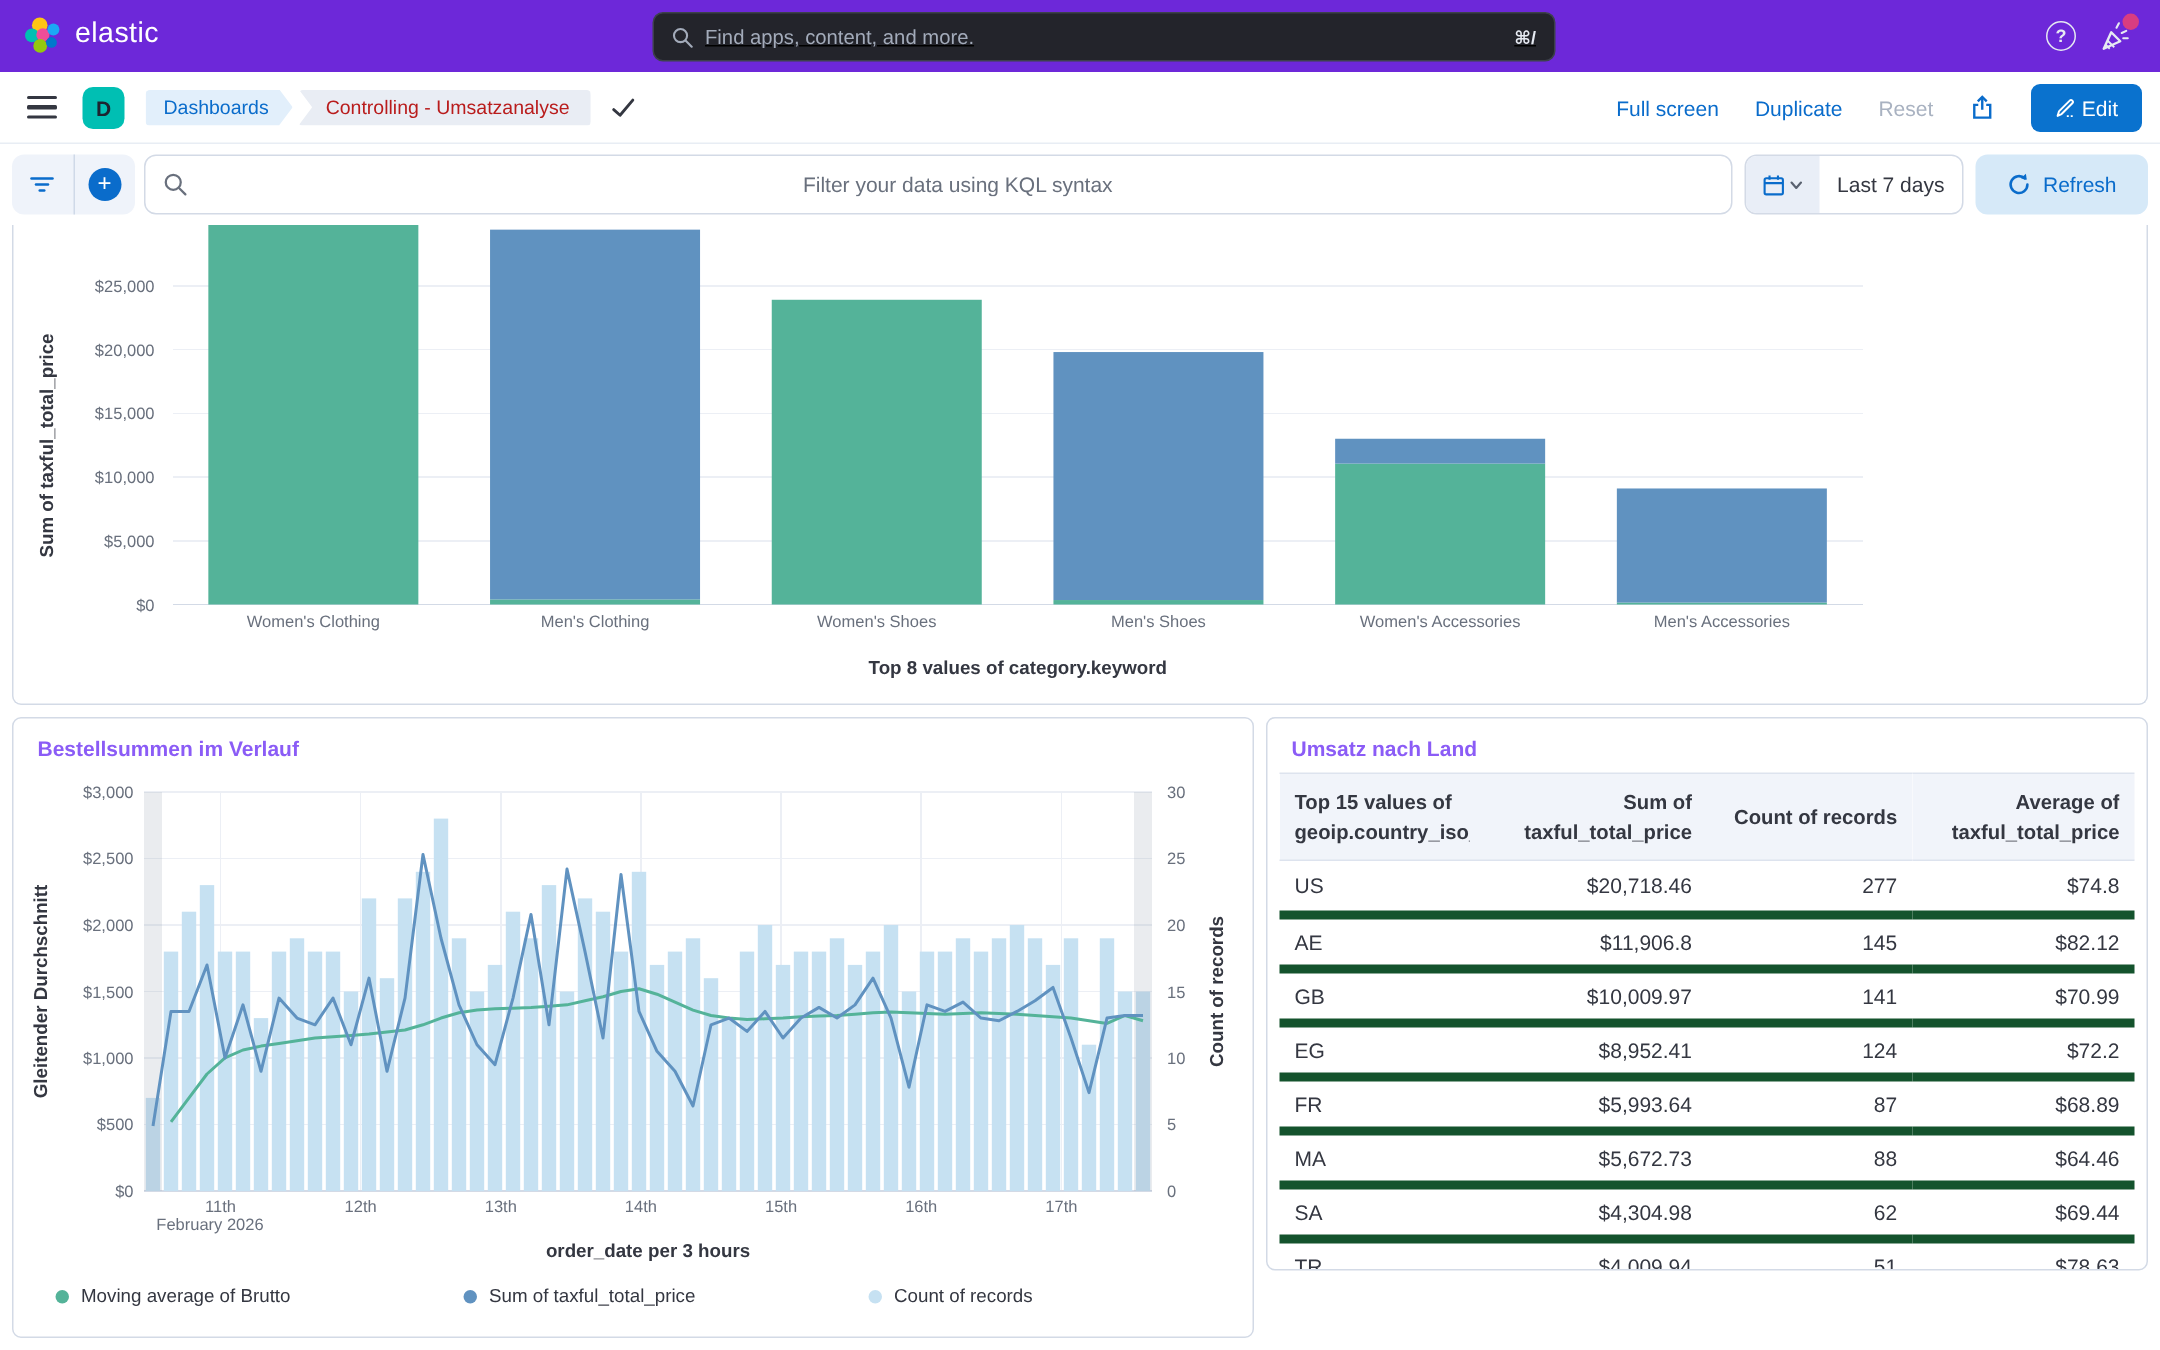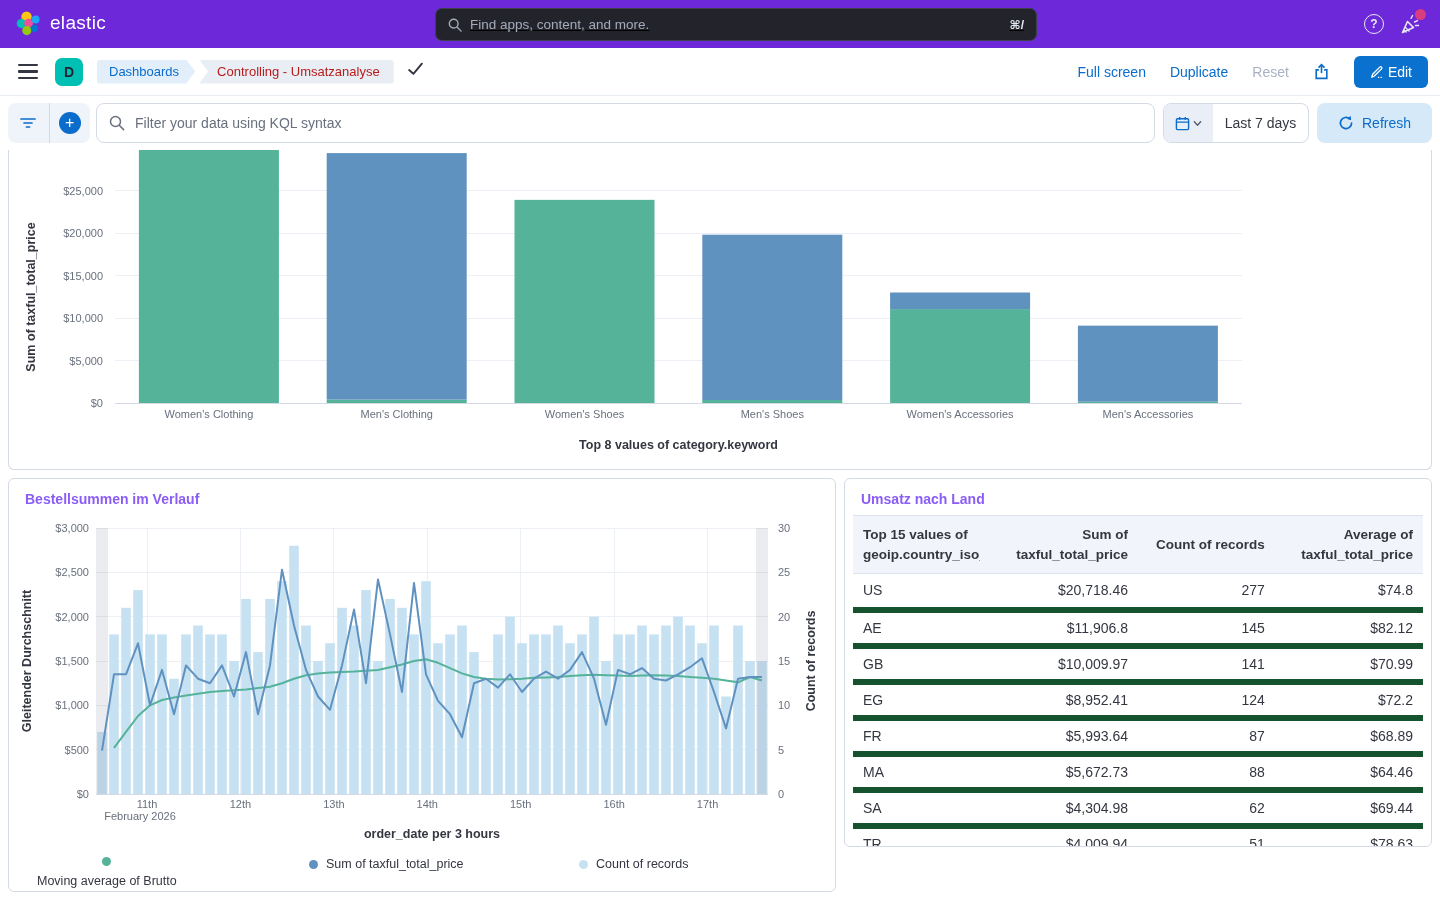--- a/index.html
+++ b/index.html
@@ -20,21 +20,21 @@
   .news-btn { position:absolute; right:16px; top:12px; width:26px; height:26px; cursor:pointer; }
   .news-dot { position:absolute; right:-2px; top:-3px; width:11px; height:11px; border-radius:50%; }
 
   
   .toolbar { position:absolute; top:48px; left:0; width:1440px; height:48px; background:#fff; border-bottom:1px solid #E8EDF4;
     display:flex; align-items:center; }
   .hamburger { margin-left:18px; width:20px; height:16px; display:flex; flex-direction:column; justify-content:space-between; cursor:pointer;}
   .hamburger span { display:block; height:2.4px; background:#343741; border-radius:1px; }
   .app-badge { margin-left:17px; width:28px; height:28px; border-radius:7px; background:#00BFB3; color:#1D2430;
     font-size:14px; font-weight:700; display:flex; align-items:center; justify-content:center; }
-  .crumbs { margin-left:14px; display:flex; height:24px; }
+  .crumbs { margin-left:14px; display:flex; align-items:center; height:24px; }
   .crumb { height:24px; display:flex; align-items:center; font-size:13px; font-weight:500; border-radius:3px; }
   .crumb-root { background:#E2EFFB; color:#0A6CCB; padding:0 16px 0 12px;
     clip-path:polygon(0 0, calc(100% - 9px) 0, 100% 50%, calc(100% - 9px) 100%, 0 100%); cursor:pointer;}
   .crumb-current { background:#E9EDF4; color:#b91c1c; margin-left:4px; padding:0 14px 0 18px;
     clip-path:polygon(0 0, 100% 0, 100% 100%, 0 100%, 9px 50%); }
   .crumb-check { margin-left:13px; cursor:pointer; }
   .toolbar-right { margin-left:auto; margin-right:12px; display:flex; align-items:center; gap:24px; }
   .tool-link { font-size:14px; font-weight:500; color:#0A6CCB; cursor:pointer; }
   .tool-link.disabled { color:#A9B2C1; cursor:default; }
   .share-btn { cursor:pointer; display:flex; }
@@ -44,21 +44,21 @@
   
   .filterbar { position:absolute; top:96px; left:0; width:1440px; height:54px; background:#fff; }
   .filter-group { position:absolute; left:8px; top:7px; width:82px; height:40px; background:#EFF3FA; border-radius:8px;
     display:flex; align-items:center; }
   .filter-cell { flex:1; height:100%; display:flex; align-items:center; justify-content:center; cursor:pointer; }
   .filter-cell.first { border-right:1px solid #CFD9E8; }
   .add-circle { width:22px; height:22px; border-radius:50%; background:#0A6CCB; color:#fff; font-size:16px; font-weight:500;
     display:flex; align-items:center; justify-content:center; line-height:1; padding-bottom:1px;}
   .kql { position:absolute; left:96px; top:7px; width:1059px; height:40px; background:#fff; border:1px solid #D3DAE6;
     border-radius:8px; display:flex; align-items:center; padding:0 12px; }
-  .kql input { flex:1; border:none; outline:none; font-size:14px; color:#343741; margin-left:10px; font-family:inherit;}
+  .kql input { flex:1; border:none; outline:none; font-size:14px; color:#343741; margin-left:10px; font-family:inherit;text-align:center;}
   .kql input::placeholder { color:#69707D; }
   .datepicker { position:absolute; left:1163px; top:7px; width:146px; height:40px; border:1px solid #D3DAE6; border-radius:8px;
     display:flex; overflow:hidden; background:#fff; cursor:pointer;}
   .date-icon-seg { width:49px; background:#E9EEF7; display:flex; align-items:center; justify-content:center; gap:3px; }
   .date-text { flex:1; display:flex; align-items:center; justify-content:center; font-size:14px; color:#343741; }
   .refresh-btn { position:absolute; left:1317px; top:7px; width:115px; height:40px; background:#D6E9F8; border:none; border-radius:8px;
     color:#0A6CCB; font-size:14px; font-weight:500; display:flex; align-items:center; justify-content:center; gap:8px; cursor:pointer; font-family:inherit;}
 
   
   .panel { position:absolute; background:#fff; border:1px solid #D3DAE6; border-radius:6px; overflow:hidden; }
@@ -325,21 +325,21 @@
         <rect x="748.2" y="182" width="9.6" height="133" fill="#C6E1F2"></rect>
         <rect x="87" y="49" width="12" height="266" fill="#8B95A5" opacity="0.18"></rect>
         <rect x="747" y="49" width="12" height="266" fill="#8B95A5" opacity="0.18"></rect>
         <polyline points="105.0,268.9 117.0,252.9 129.0,237.0 141.0,226.3 153.0,221.0 165.0,218.4 177.0,216.6 189.0,214.8 201.0,213.0 213.0,212.1 225.0,211.3 237.0,210.4 249.0,209.0 261.0,207.7 273.0,204.2 285.0,199.7 297.0,196.2 309.0,194.4 321.0,193.5 333.0,193.1 345.0,192.6 357.0,191.8 369.0,190.9 381.0,188.2 393.0,185.5 405.0,182.0 417.0,180.2 429.0,183.8 441.0,189.1 453.0,194.4 465.0,198.0 477.0,199.7 489.0,200.6 501.0,200.2 513.0,199.7 525.0,198.8 537.0,198.4 549.0,198.0 561.0,197.1 573.0,196.2 585.0,195.7 597.0,196.2 609.0,196.6 621.0,197.1 633.0,196.6 645.0,196.2 657.0,196.6 669.0,197.1 681.0,198.0 693.0,198.8 705.0,199.7 717.0,201.5 729.0,203.3 741.0,198.0 753.0,201.5" fill="none" stroke="#54B399" stroke-width="2" stroke-linejoin="round"></polyline>
         <polyline points="93.0,271.6 105.0,195.3 117.0,195.3 129.0,164.3 141.0,226.3 153.0,190.9 165.0,235.2 177.0,186.4 189.0,199.7 201.0,204.2 213.0,186.4 225.0,217.5 237.0,173.1 249.0,235.2 261.0,186.4 273.0,90.7 285.0,146.5 297.0,190.9 309.0,217.5 321.0,230.8 333.0,186.4 345.0,130.6 357.0,204.2 369.0,100.4 381.0,155.4 393.0,213.0 405.0,104.0 417.0,195.3 429.0,221.9 441.0,235.2 453.0,258.3 465.0,204.2 477.0,199.7 489.0,208.6 501.0,195.3 513.0,213.0 525.0,199.7 537.0,192.6 549.0,199.7 561.0,190.9 573.0,173.1 585.0,199.7 597.0,245.8 609.0,190.9 621.0,195.3 633.0,189.1 645.0,199.7 657.0,201.5 669.0,195.3 681.0,188.2 693.0,179.3 705.0,213.0 717.0,249.4 729.0,199.7 741.0,198.0 753.0,198.0" fill="none" stroke="#6092C0" stroke-width="2" stroke-linejoin="round"></polyline>
         <text transform="translate(22,182) rotate(-90)" text-anchor="middle" font-size="12.5" font-weight="bold" fill="#343741">Gleitender Durchschnitt</text>
         <text transform="translate(806,182) rotate(-90)" text-anchor="middle" font-size="12.5" font-weight="bold" fill="#343741">Count of records</text>
         <text x="423" y="359" text-anchor="middle" font-size="12.5" font-weight="bold" fill="#343741">order_date per 3 hours</text>
       </svg>
     <div class="combo-legend" id="combo-legend">
-        <div class="legend-item" style="left: 28px; flex-direction: column;">
+        <div class="legend-item" style="left: 28px;">
           <span class="legend-dot" style="background: rgb(84, 179, 153);"></span>
           <span>Moving average of Brutto</span>
         </div>
         <div class="legend-item" style="left: 300px;">
           <span class="legend-dot" style="background: rgb(96, 146, 192);"></span>
           <span>Sum of taxful_total_price</span>
         </div>
         <div class="legend-item" style="left: 570px;">
           <span class="legend-dot" style="background: rgb(198, 225, 242);"></span>
           <span>Count of records</span>

